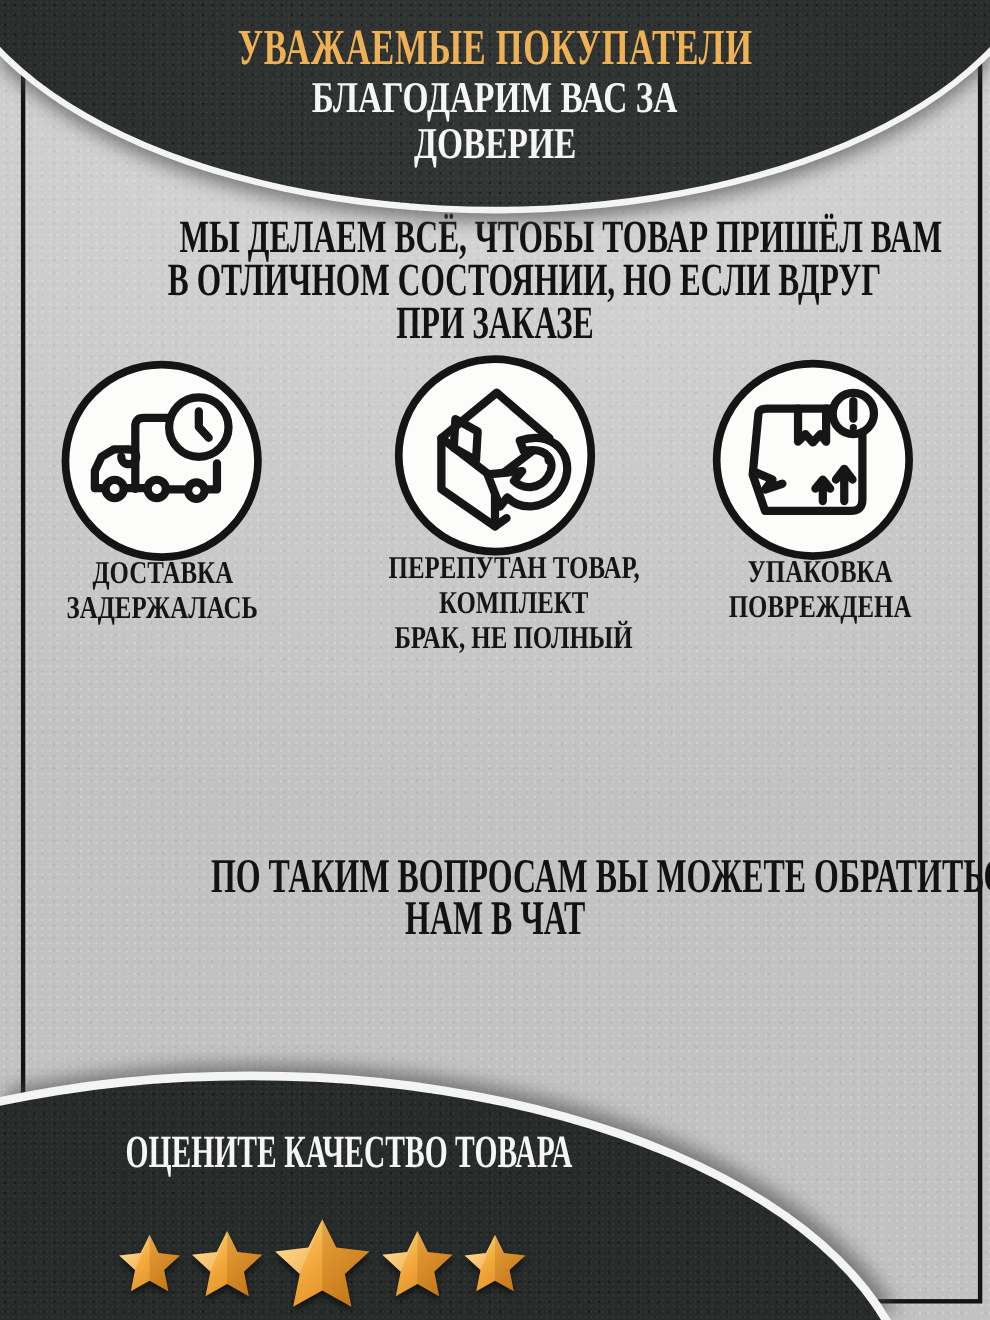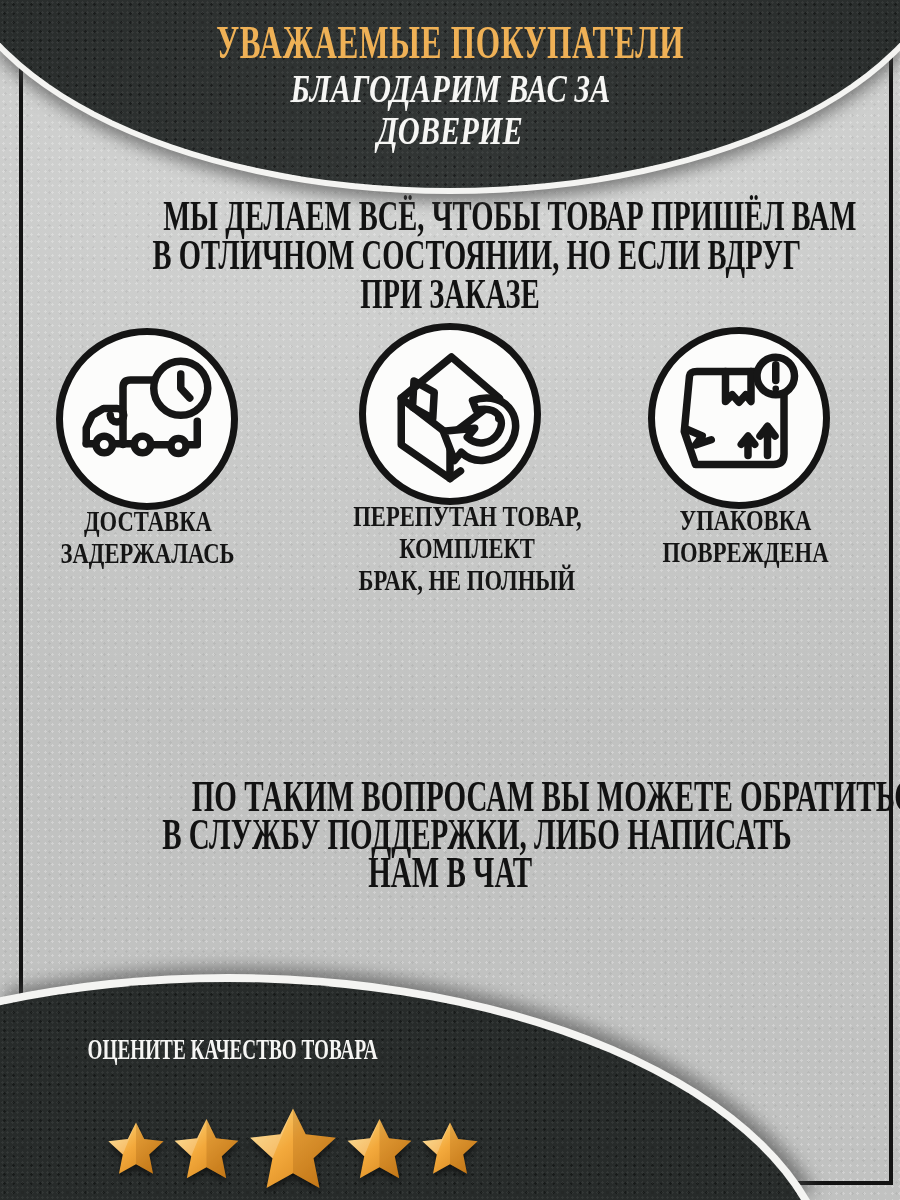--- a/index.html
+++ b/index.html
@@ -39,21 +39,21 @@
   
   .tline{position:absolute;left:0;width:900px;text-align:center;white-space:nowrap;}
   .tline span{display:inline-block;transform-origin:50% 50%;}
   .gold{color:#efb156;}
   .white{color:#f6f6f4;}
   .black{color:#121212;}
   .z4{z-index:4;}
   
   .hdr-title{top:16px;font-size:46px;letter-spacing:1px;}
   .hdr-title span{transform:scaleX(.68);}
-  .hdr-sub{top:68px;font-size:40px;line-height:42px;font-style:italic;}
+  .hdr-sub{top:68px;font-size:40px;line-height:42px;}
   .hdr-sub .ln span{transform:scaleX(.76);}
   .hdr-sub .ln{height:42px;}
   
   .intro{top:197px;font-size:42px;line-height:39px;}
   .intro .ln span{transform:scaleX(.68);}
   .intro .ln{height:39px;}
   
   .feature-circle{
     position:absolute;width:182px;height:182px;border-radius:50%;
     background:#fcfcfb;border:7px solid #141414;box-sizing:border-box;z-index:2;
@@ -75,21 +75,21 @@
   
   .bigmsg{top:638px;font-size:51px;line-height:54px;}
   .bigmsg .ln{height:54px;}
   .bigmsg .ln span{transform:scaleX(.9);letter-spacing:.5px;}
   
   .support{top:778px;font-size:44px;line-height:38px;}
   .support .ln{height:38px;}
   .support .ln span{transform:scaleX(.66);}
   
   .ftr-text{position:absolute;left:0;top:1028px;width:465px;text-align:center;
-    font-size:30px;line-height:41px;z-index:4;}
+    font-size:42px;line-height:41px;z-index:4;}
   .ftr-text .ln{height:41px;white-space:nowrap;}
   .ftr-text .ln span{display:inline-block;transform:scaleX(.64);}
   
   .stars{position:absolute;left:43px;top:1098px;width:500px;height:100px;z-index:4;
     display:flex;align-items:center;justify-content:center;gap:8px;}
   .star{filter:drop-shadow(0 4px 3px rgba(0,0,0,.55));}
   .star.s{width:58px;height:58px;}
   .star.m{width:67px;height:67px;}
   .star.l{width:90px;height:90px;}
 </style>
@@ -182,21 +182,20 @@
     </svg>
   </div>
   <div class="flabel fl3">
     <div class="ln"><span>УПАКОВКА</span></div>
     <div class="ln"><span>ПОВРЕЖДЕНА</span></div>
   </div>
 
 
   <div class="tline black support" style="z-index:2">
     <div class="ln"><span>ПО ТАКИМ ВОПРОСАМ ВЫ МОЖЕТЕ ОБРАТИТЬСЯ</span></div>
-    <div class="ln"><span>В СЛУЖБУ ПОДДЕРЖКИ, ЛИБО НАПИСАТЬ</span></div>
     <div class="ln"><span>НАМ В ЧАТ</span></div>
   </div>
 
   <div class="panel-shadow ftr-wrap">
     <div class="rim ftr-rim"></div>
     <div class="darkfill ftr-dark"></div>
   </div>
   <div class="ftr-text white">
     <div class="ln"><span>ОЦЕНИТЕ КАЧЕСТВО ТОВАРА</span></div>
   </div>

